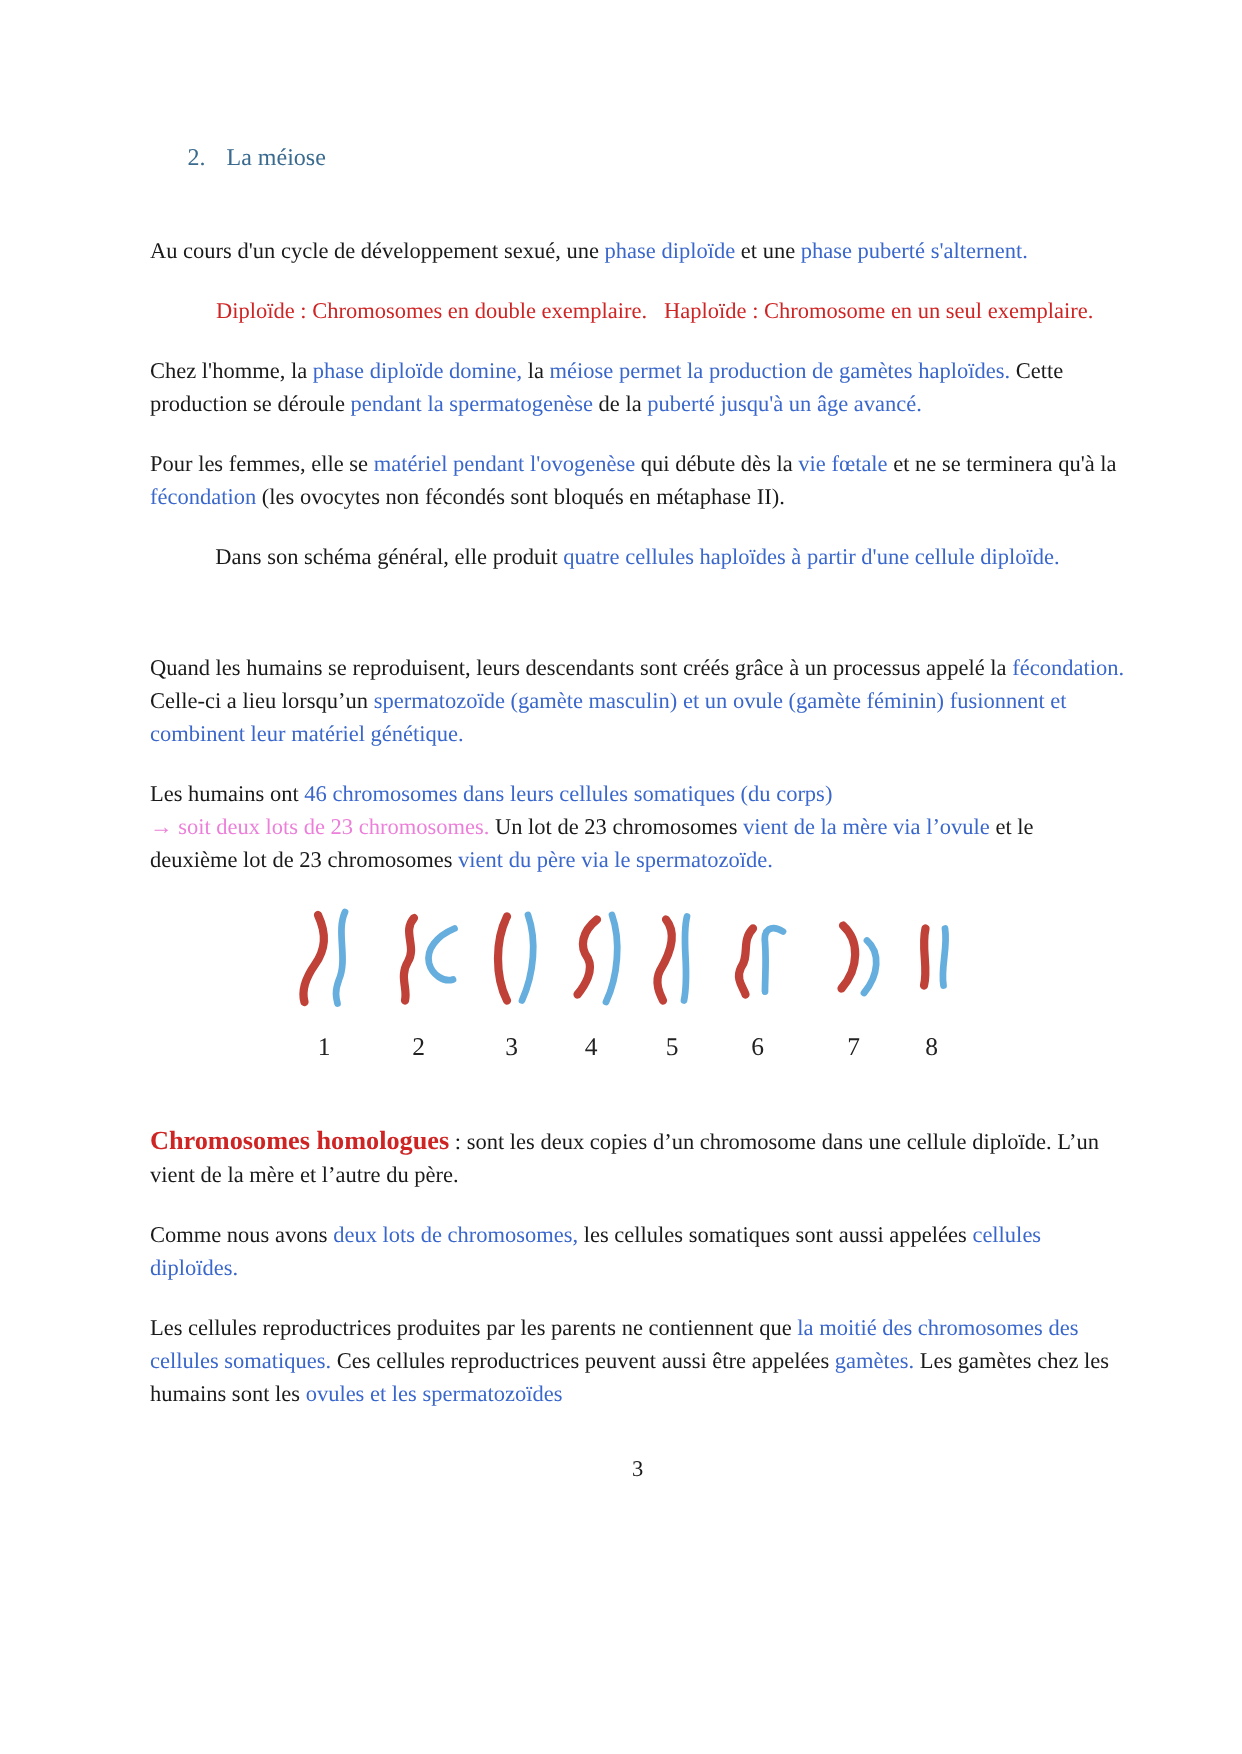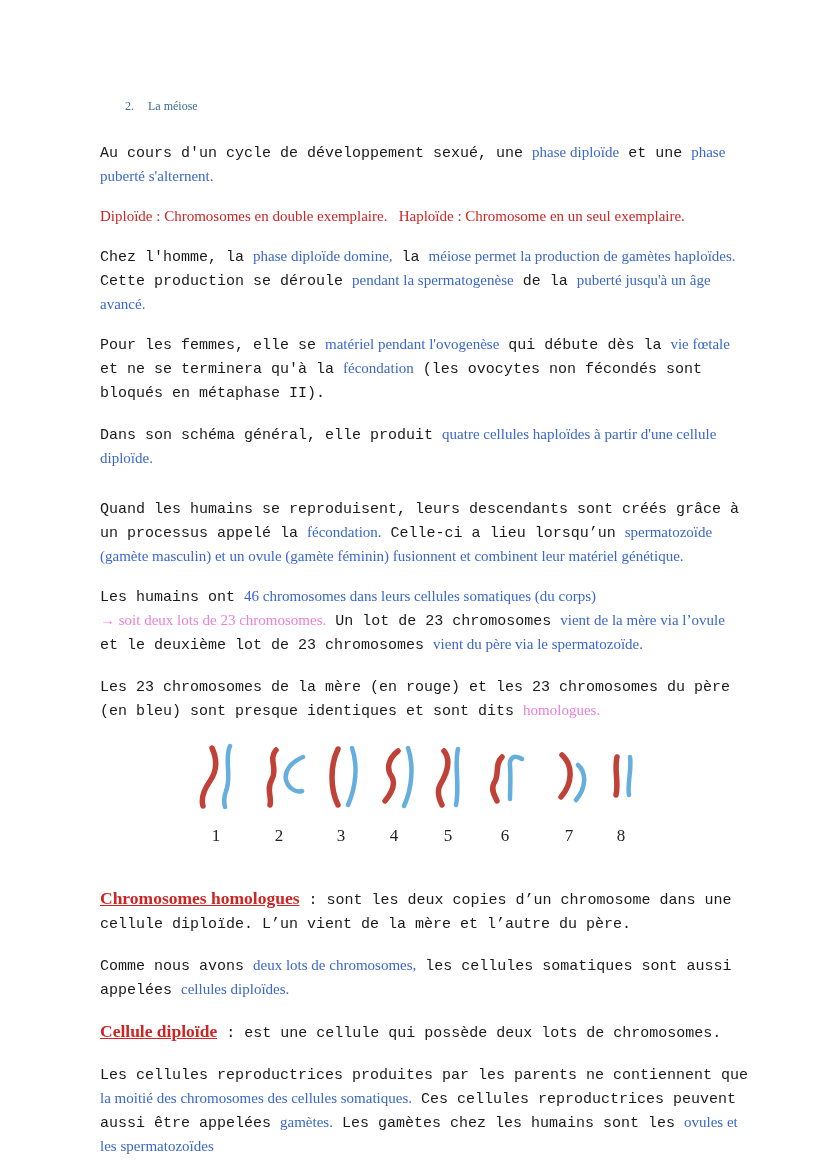--- a/index.html
+++ b/index.html
@@ -10,37 +10,36 @@
     margin: 0 auto;
     font-family: "Liberation Serif", "DejaVu Serif", serif;
     font-size: 15px;
     line-height: 22px;
     color: var(--c-text, #1a1a1a);
     padding: 95px 78px 30px 100px;
     position: relative;
   }
   .section-heading {
     margin-left: 25px;
-    margin-bottom: 24px;
+    margin-bottom: 40px;
     color: var(--c-heading, #3a6b8f);
-    font-size: 12px;
+    font-size: 16px;
   }
   .section-heading .num { margin-right: 14px; }
   .para { margin: 0 0 18px 0; }
-  .para.gap-after { margin-bottom: 28px; }
+  .para.gap-after { margin-bottom: 52px; text-align: center; }
   .para.tight { }
-  .seg-k { color: var(--c-text, #1a1a1a); font-family: Liberation Mono, monospace; }
+  .seg-k { color: var(--c-text, #1a1a1a); }
   .seg-b { color: var(--c-blue, #3a67cb); }
-  .seg-r { color: var(--c-red, #cf2424); }
+  .seg-r { color: var(--c-red, #cf2424); margin-left: 44px; }
   .seg-p { color: var(--c-pink, #ec7fd9); }
   .seg-rb {
     color: var(--c-red, #cf2424);
     font-weight: bold;
     font-size: 17.5px;
-    text-decoration: underline;
   }
   .figure-wrap {
     margin: 20px 0 36px 90px;
     width: 460px;
   }
   .figure-wrap svg { display: block; }
   .chrom-red {
     fill: none;
     stroke: var(--chrom-red, #c04137);
     stroke-width: 5.5;
@@ -72,21 +71,20 @@
 </div>
 
 <div>
     <p class="para"><span class="seg-k">Au cours d'un cycle de développement sexué, une </span><span class="seg-b">phase diploïde</span><span class="seg-k"> et une </span><span class="seg-b">phase puberté s'alternent.</span></p>
     <p class="para"><span class="seg-r">Diploïde : Chromosomes en double exemplaire.&nbsp;&nbsp; Haploïde : Chromosome en un seul exemplaire.</span></p>
     <p class="para"><span class="seg-k">Chez l'homme, la </span><span class="seg-b">phase diploïde domine,</span><span class="seg-k"> la </span><span class="seg-b">méiose permet la production de gamètes haploïdes.</span><span class="seg-k"> Cette production se déroule </span><span class="seg-b">pendant la spermatogenèse</span><span class="seg-k"> de la </span><span class="seg-b">puberté jusqu'à un âge avancé.</span></p>
     <p class="para"><span class="seg-k">Pour les femmes, elle se </span><span class="seg-b">matériel pendant l'ovogenèse</span><span class="seg-k"> qui débute dès la </span><span class="seg-b">vie fœtale</span><span class="seg-k"> et ne se terminera qu'à la </span><span class="seg-b">fécondation</span><span class="seg-k"> (les ovocytes non fécondés sont bloqués en métaphase II).</span></p>
     <p class="para gap-after"><span class="seg-k">Dans son schéma général, elle produit </span><span class="seg-b">quatre cellules haploïdes à partir d'une cellule diploïde.</span></p>
     <p class="para"><span class="seg-k">Quand les humains se reproduisent, leurs descendants sont créés grâce à un processus appelé la </span><span class="seg-b">fécondation.</span><span class="seg-k"> Celle-ci a lieu lorsqu’un </span><span class="seg-b">spermatozoïde (gamète masculin) et un ovule (gamète féminin) fusionnent et combinent leur matériel génétique.</span></p>
     <p class="para"><span class="seg-k">Les humains ont </span><span class="seg-b">46 chromosomes dans leurs cellules somatiques (du corps)</span><br><span class="seg-p">→ soit deux lots de 23 chromosomes.</span><span class="seg-k"> Un lot de 23 chromosomes </span><span class="seg-b">vient de la mère via l’ovule</span><span class="seg-k"> et le deuxième lot de 23 chromosomes </span><span class="seg-b">vient du père via le spermatozoïde.</span></p>
-    <p class="para"><span class="seg-k">Les 23 chromosomes de la mère (en rouge) et les 23 chromosomes du père (en bleu) sont presque identiques et sont dits </span><span class="seg-p">homologues.</span></p>
   </div>
 
 <div class="figure-wrap">
   <svg width="460" height="108" viewBox="0 0 460 108">
 
     <g>
       <path class="chrom-red" d="M22,5 C28,18 27,28 20,38 C13,48 11,56 13,63"></path>
       <path class="chrom-blue" d="M40,3 C34,16 42,34 36,48 C33,56 34,60 35,64"></path>
     </g>
 
@@ -133,17 +131,16 @@
         <text x="315" y="98" text-anchor="middle" class="pair-num">6</text>
         <text x="379" y="98" text-anchor="middle" class="pair-num">7</text>
         <text x="431" y="98" text-anchor="middle" class="pair-num">8</text>
       </g>
   </svg>
 </div>
 
 <div>
     <p class="para"><span class="seg-rb">Chromosomes homologues</span><span class="seg-k"> : sont les deux copies d’un chromosome dans une cellule diploïde. L’un vient de la mère et l’autre du père.</span></p>
     <p class="para tight"><span class="seg-k">Comme nous avons </span><span class="seg-b">deux lots de chromosomes,</span><span class="seg-k"> les cellules somatiques sont aussi appelées </span><span class="seg-b">cellules diploïdes.</span></p>
-    <p class="para"><span class="seg-rb">Cellule diploïde</span><span class="seg-k"> : est une cellule qui possède deux lots de chromosomes.</span></p>
     <p class="para"><span class="seg-k">Les cellules reproductrices produites par les parents ne contiennent que </span><span class="seg-b">la moitié des chromosomes des cellules somatiques.</span><span class="seg-k"> Ces cellules reproductrices peuvent aussi être appelées </span><span class="seg-b">gamètes.</span><span class="seg-k"> Les gamètes chez les humains sont les </span><span class="seg-b">ovules et les spermatozoïdes</span></p>
   </div>
 
 <div class="page-footer">3</div>
 
 </body></html>

